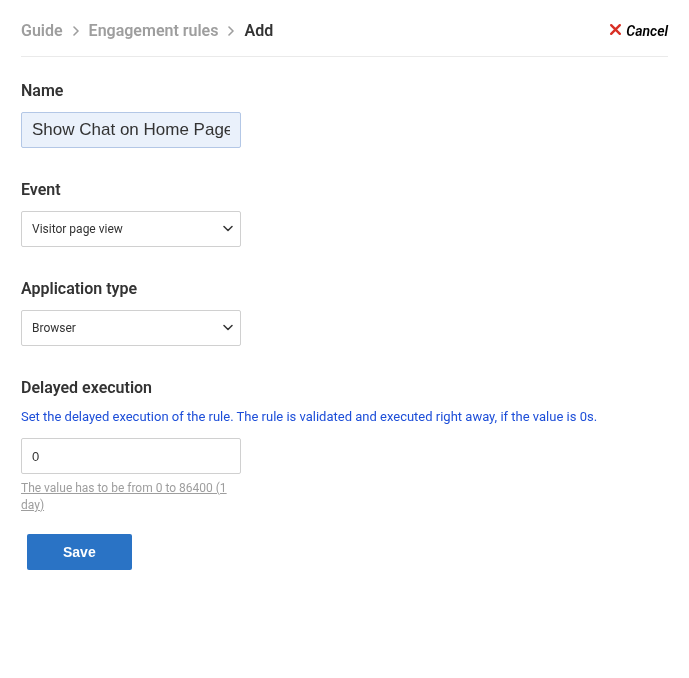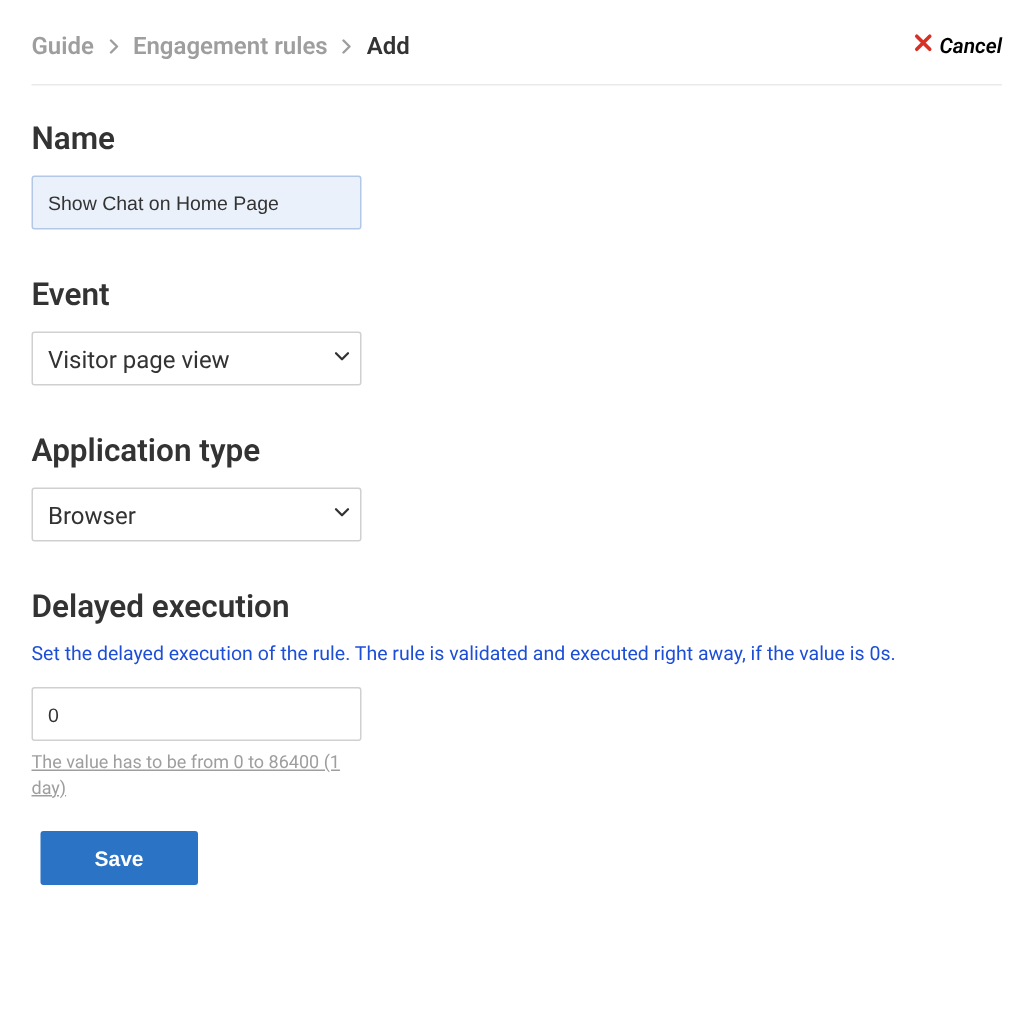--- a/index.html
+++ b/index.html
@@ -53,53 +53,53 @@
       cursor: pointer;
       font-style: italic;
     }
     .cancel-link svg {
       margin-right: 4px;
     }
     .section {
       margin-bottom: 32px;
     }
     .section-label {
-      font-size: 21px;
+      font-size: 16px;
       font-weight: 600;
       color: #333;
       margin-bottom: 12px;
       display: block;
     }
     .section-description {
       font-size: 13px;
       color: #1d4ed8;
       margin-bottom: 14px;
     }
     .input-text {
       width: 220px;
       height: 36px;
       padding: 6px 10px;
       border: 1px solid #b3c7e6;
       border-radius: 2px;
-      font-size: 13px;
+      font-size: 17px;
       color: #333;
       background: #eaf1fb;
       outline: none;
     }
     .select-container {
       position: relative;
       width: 220px;
     }
     .select-field {
       width: 100%;
       height: 36px;
       padding: 6px 28px 6px 10px;
       border: 1px solid #d0d0d0;
       border-radius: 2px;
-      font-size: 16px;
+      font-size: 12px;
       color: #333;
       background: #fff;
       appearance: none;
       -webkit-appearance: none;
       -moz-appearance: none;
       cursor: pointer;
       display: flex;
       align-items: center;
     }
     .select-chevron {

